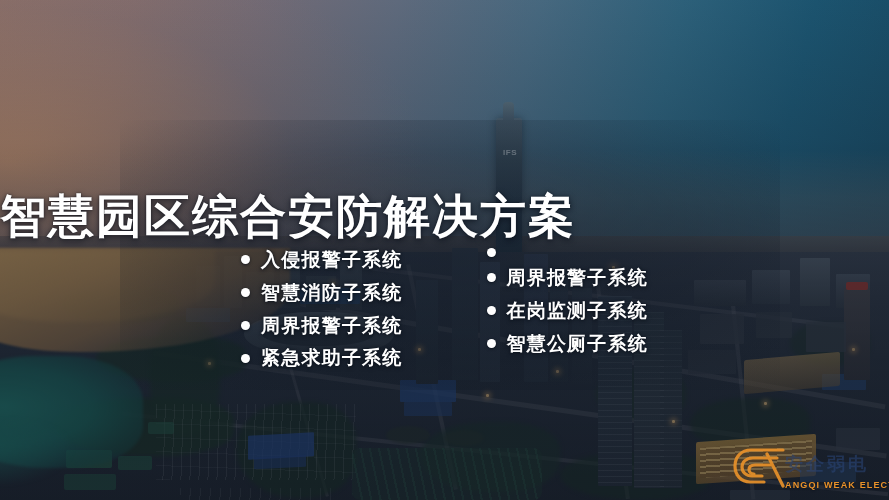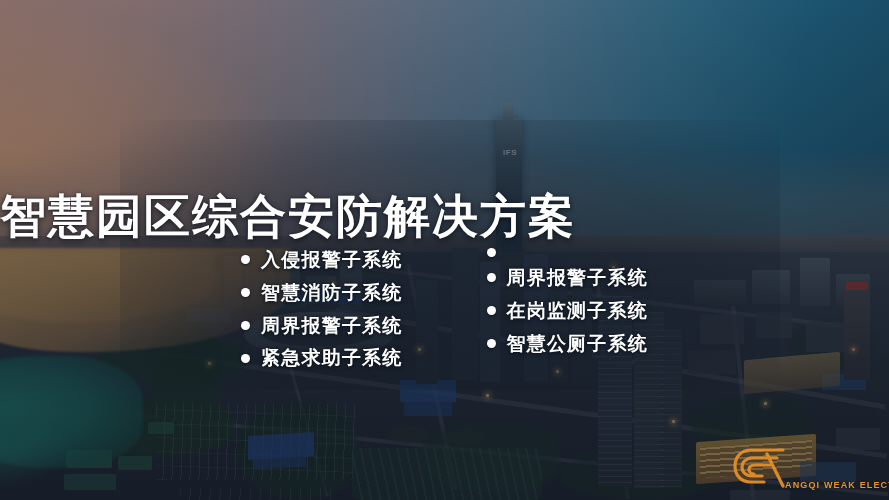--- a/index.html
+++ b/index.html
@@ -445,17 +445,18 @@
       <svg class="wm-mark" viewBox="0 0 54 48">
         <g fill="none" stroke="#e8912a" stroke-width="3.2" stroke-linecap="round" stroke-linejoin="round">
           <path d="M50 6 H18 C8 6 2 13 2 22 C2 31 8 38 17 38 H31"></path>
           <path d="M44 14 H20 C13 14 9 18 9 23 C9 28 13 32 19 32 H29"></path>
           <path d="M38 21 H22 C18 21 16 23 16 25.5 C16 28 18 30 21 30"></path>
         </g>
         <g fill="none" stroke="#e8912a" stroke-width="3.2" stroke-linecap="round">
           <path d="M34 10 L50 42"></path>
         </g>
       </svg>
+      <div class="wm-cn">安企弱电</div>
       <div class="wm-en">ANGQI WEAK ELECTRICITY</div>
     </div>
 
   </div>
 </div>
 
 </body></html>

